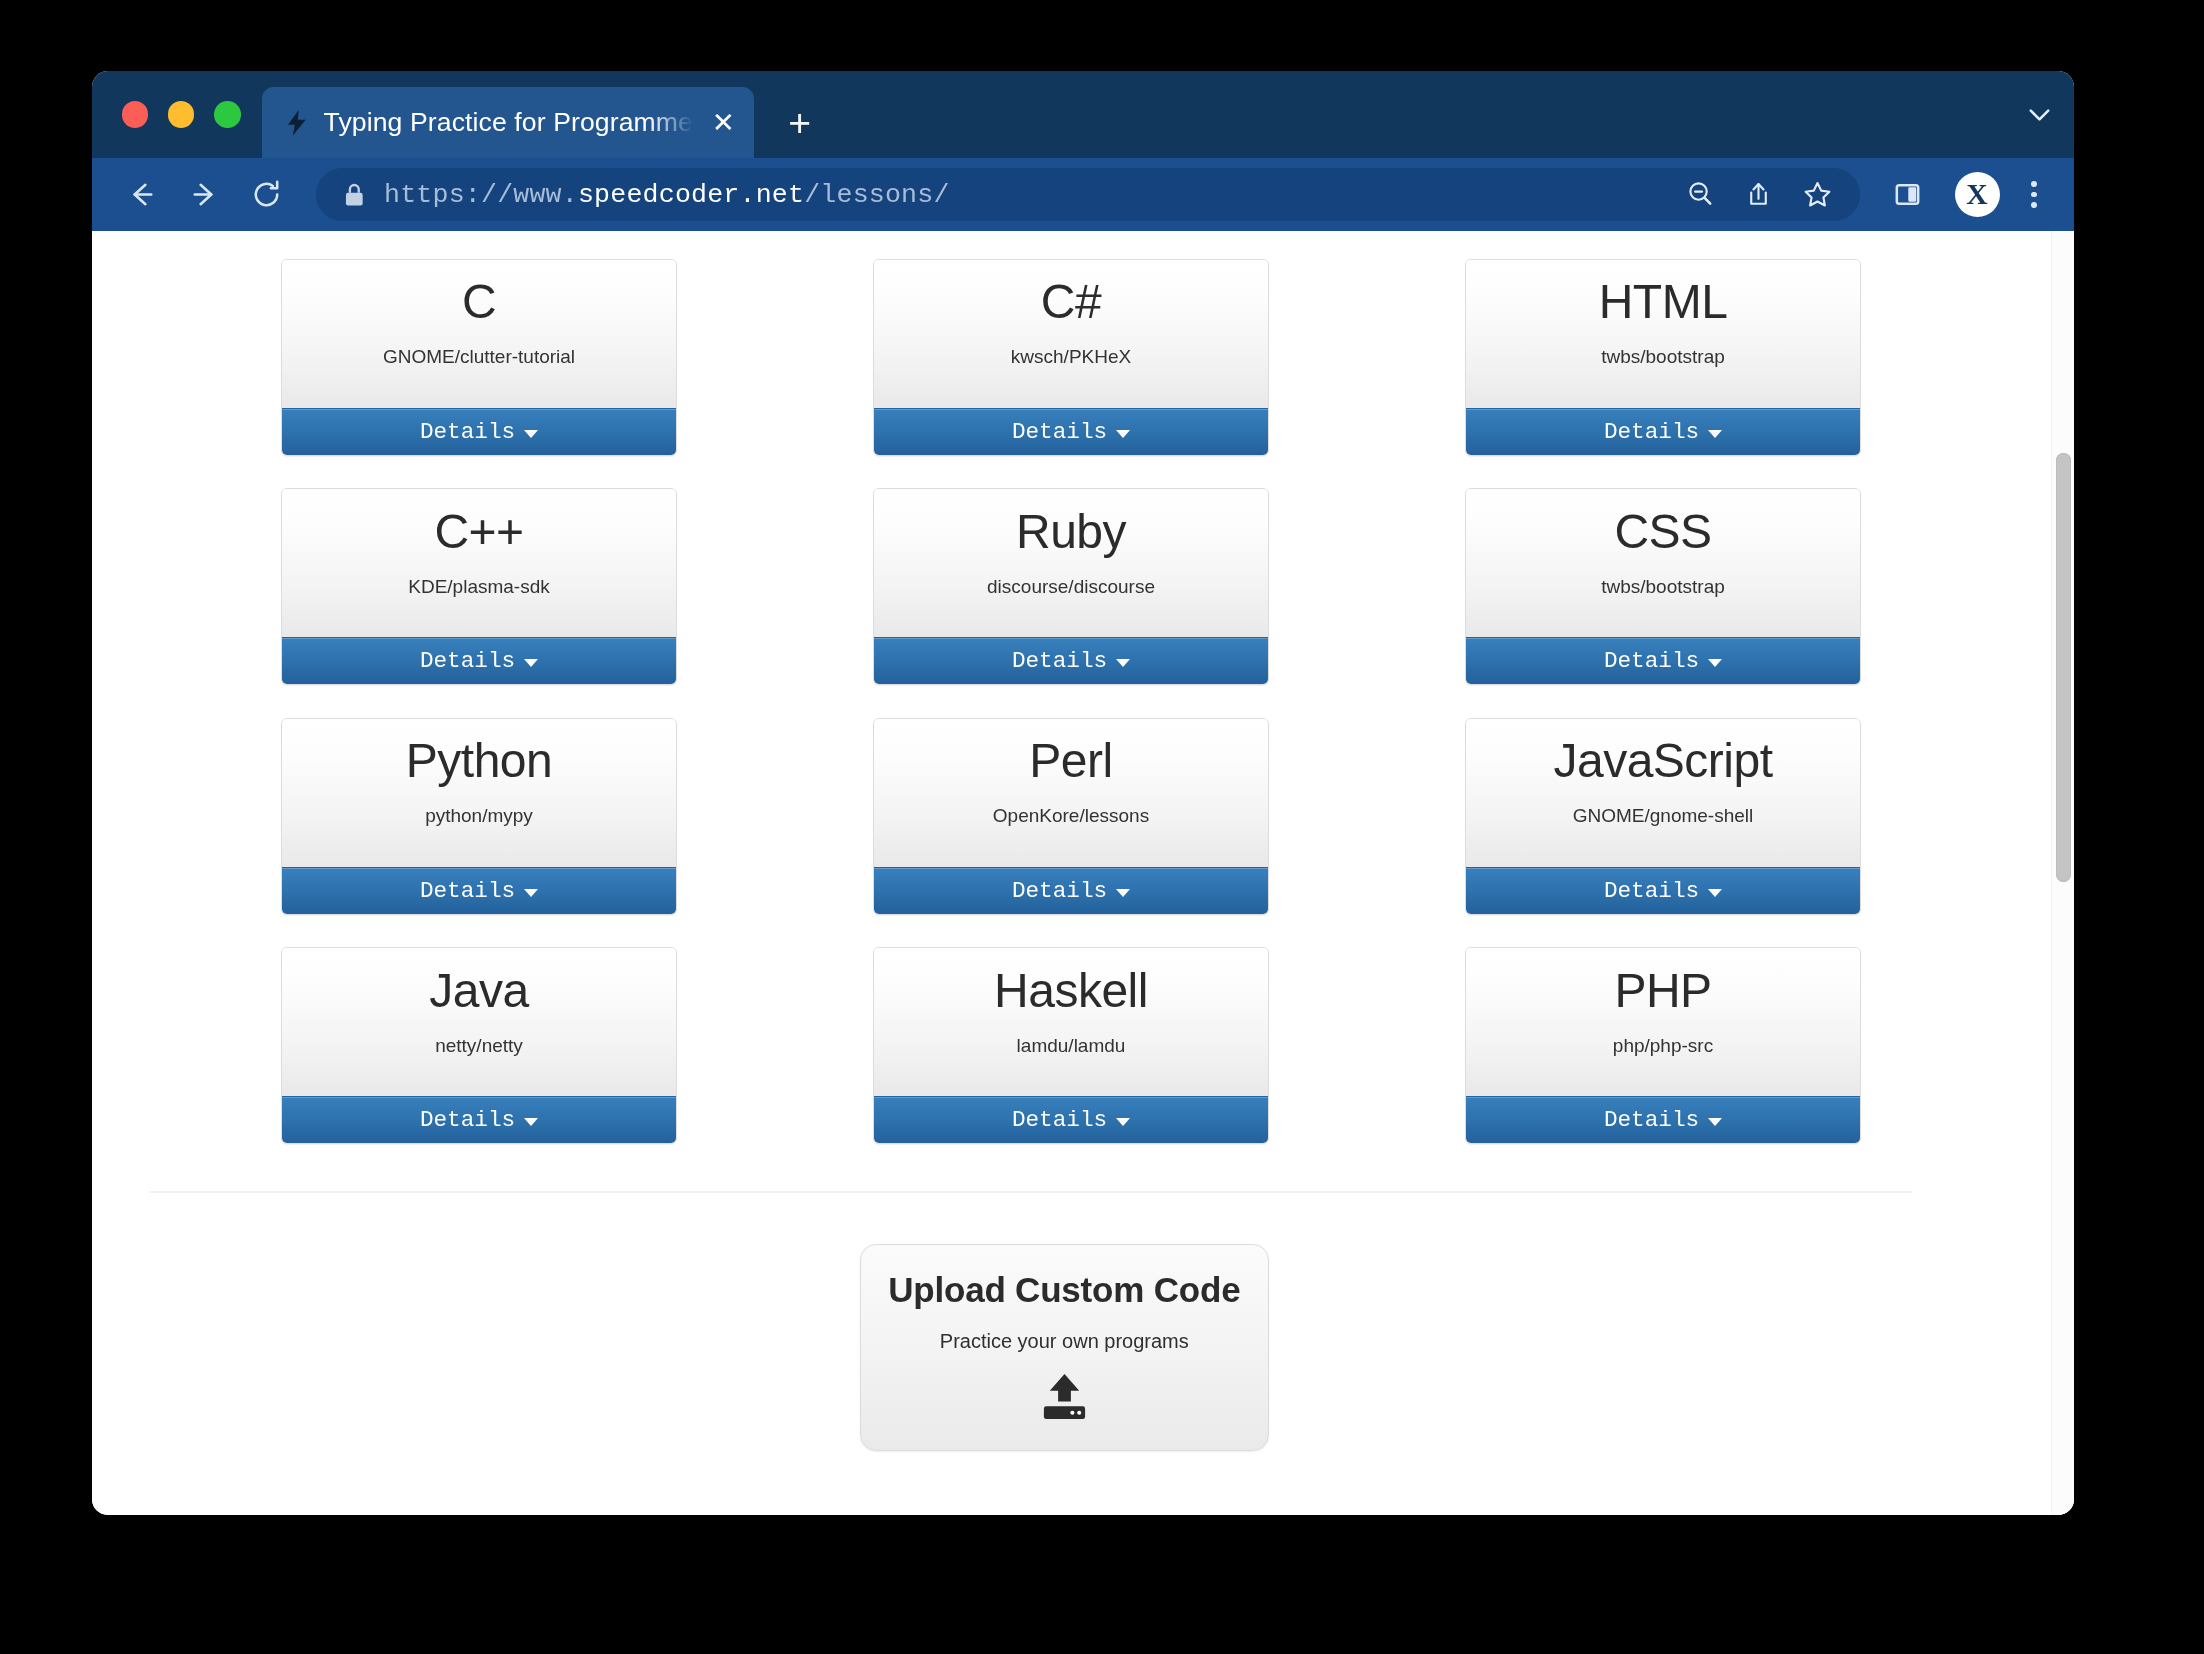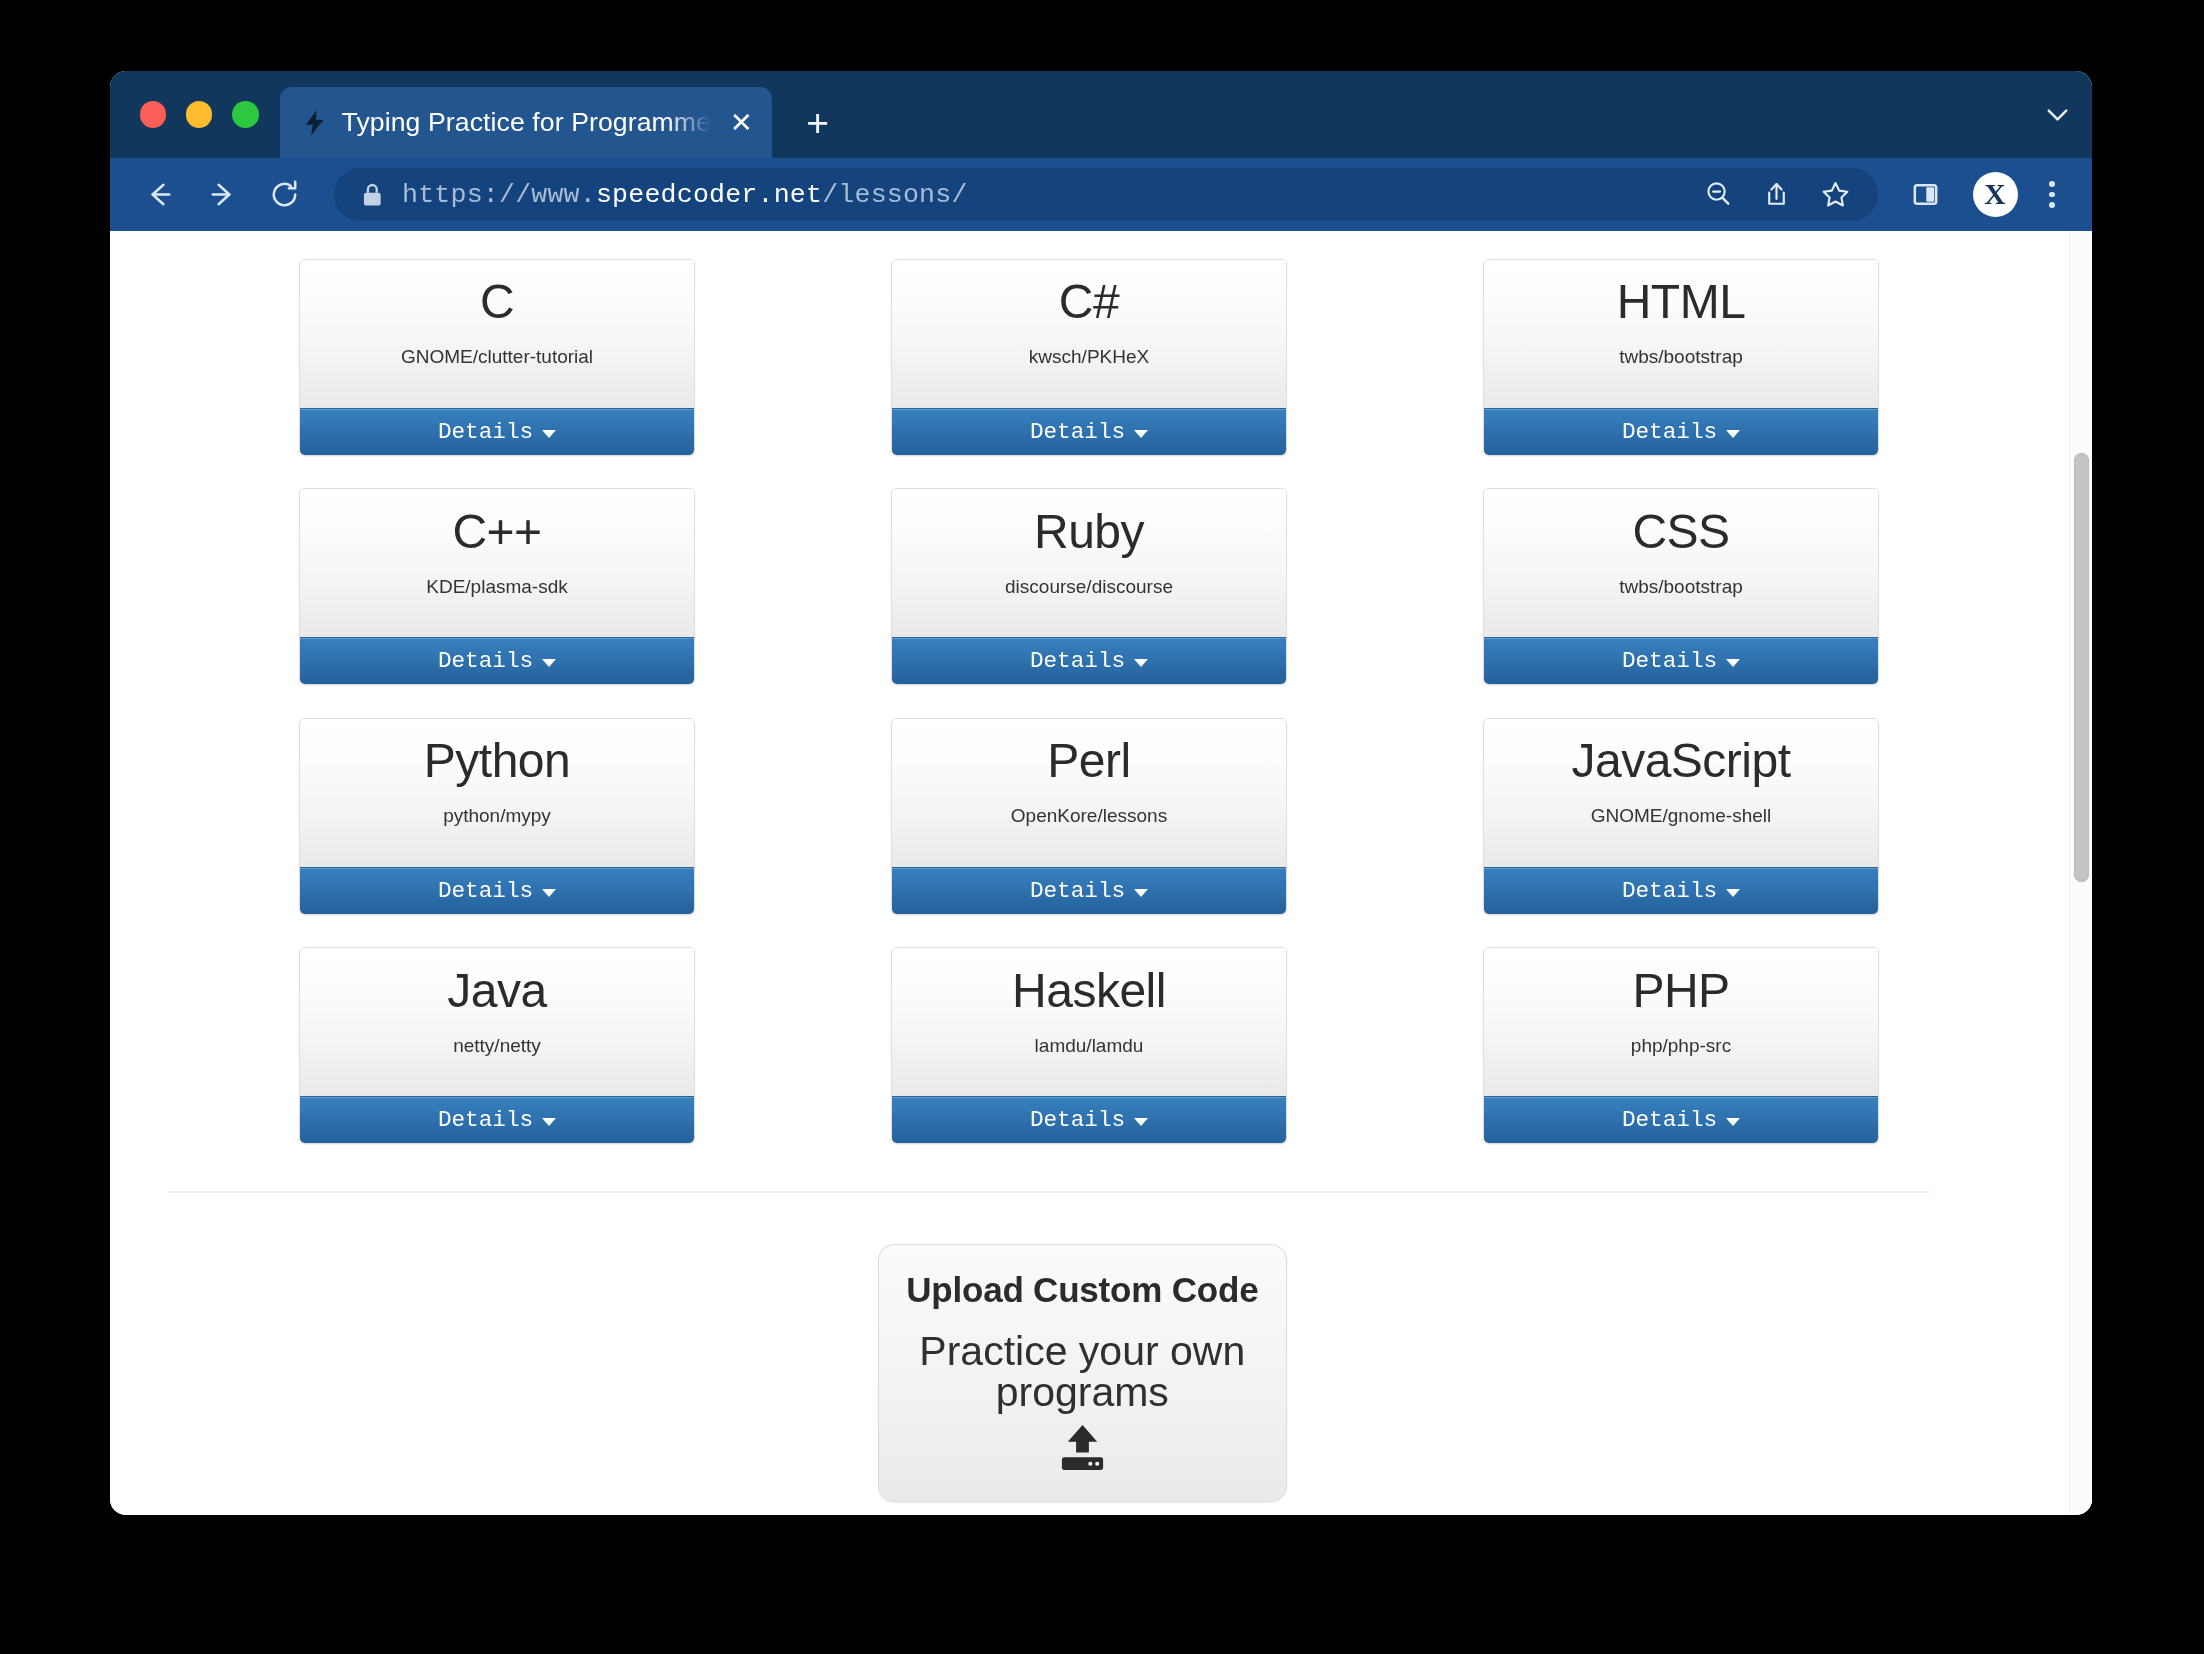--- a/index.html
+++ b/index.html
@@ -9,21 +9,21 @@
     width: 2205px;
     height: 1655px;
     background: #000000;
     overflow: hidden;
     font-family: "Liberation Sans", sans-serif;
   }
 
   
   #browser-window {
     position: absolute;
-    left: 110px;
+    left: 92px;
     top: 71px;
     width: 1982px;
     height: 1444px;
     border-radius: 15.8px;
     overflow: hidden;
     background: #ffffff;
     box-shadow: 0 9.9px 39px rgba(0,0,0,0.55);
   }
 
   
@@ -262,24 +262,24 @@
     margin-left: 29.6px;
   }
   #upload-title {
     font-size: 35px;
     line-height: 45px;
     font-weight: 700;
     color: #2b2b2b;
     letter-spacing: -0.2px;
   }
   #upload-subtitle {
-    font-size: 41px;
+    font-size: 20px;
     line-height: 41px;
     color: #2f2f2f;
-    margin-top: 19px;
+    margin-top: 9px;
   }
   #upload-icon { margin-top: 9.9px; display: flex; justify-content: center; }
 
   
   #page-scrollbar {
     position: absolute;
     right: 0; top: 0;
     width: 22.7px;
     height: 100%;
     background: #fcfcfc;

